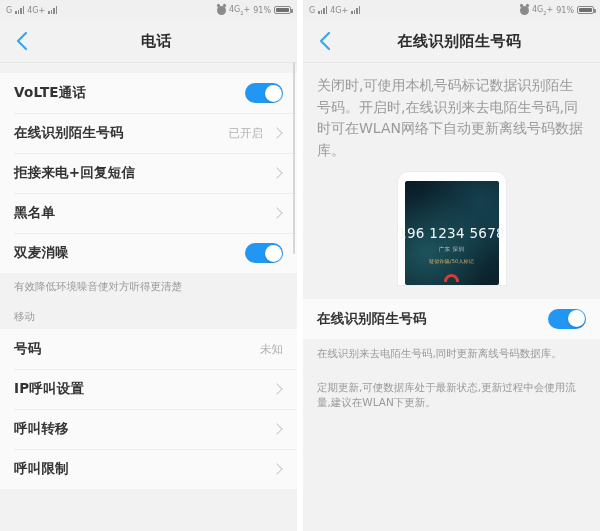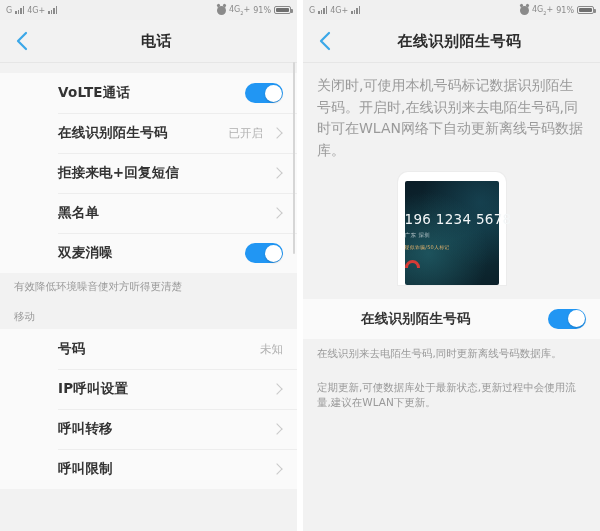--- a/index.html
+++ b/index.html
@@ -139,21 +139,20 @@
   .section-gap { height: 10px; background: #f2f2f2; }
   .list { background: #fafafa; }
   .row {
     display: flex;
     align-items: center;
     height: 40px;
     padding: 0 14px;
     position: relative;
     background: #fafafa;
     cursor: pointer;
-    margin-left: 44px;
   }
   .row + .row::before {
     content: "";
     position: absolute;
     left: 14px; right: 0; top: 0;
     height: 1px;
     background: #ededed;
   }
   .row-label {
     font-size: 13.5px;
@@ -241,22 +240,23 @@
   }
   .mock-screen {
     height: 104px;
     border-radius: 2px;
     background:
       radial-gradient(ellipse at 25% 70%, rgba(40,110,120,.55) 0%, rgba(0,0,0,0) 60%),
       radial-gradient(ellipse at 80% 20%, rgba(30,90,110,.45) 0%, rgba(0,0,0,0) 55%),
       linear-gradient(160deg, #0a1c26 0%, #10323c 55%, #0b2029 100%);
     display: flex;
     flex-direction: column;
+    align-items: center;
     justify-content: flex-start;
-    padding-top: 30px;
+    padding-top: 44px;
     box-sizing: border-box;
   }
   .mock-number {
     color: #f3f6f7;
     font-size: 13.5px;
     letter-spacing: .3px;
     white-space: nowrap;
   }
   .mock-loc {
     margin-top: 5px;

